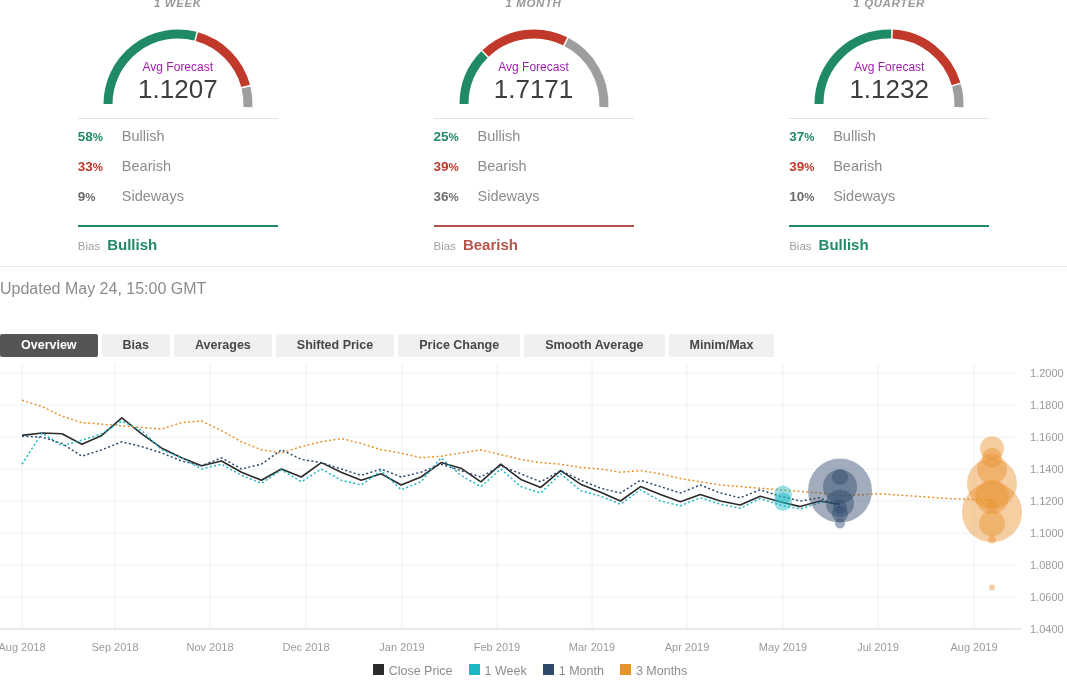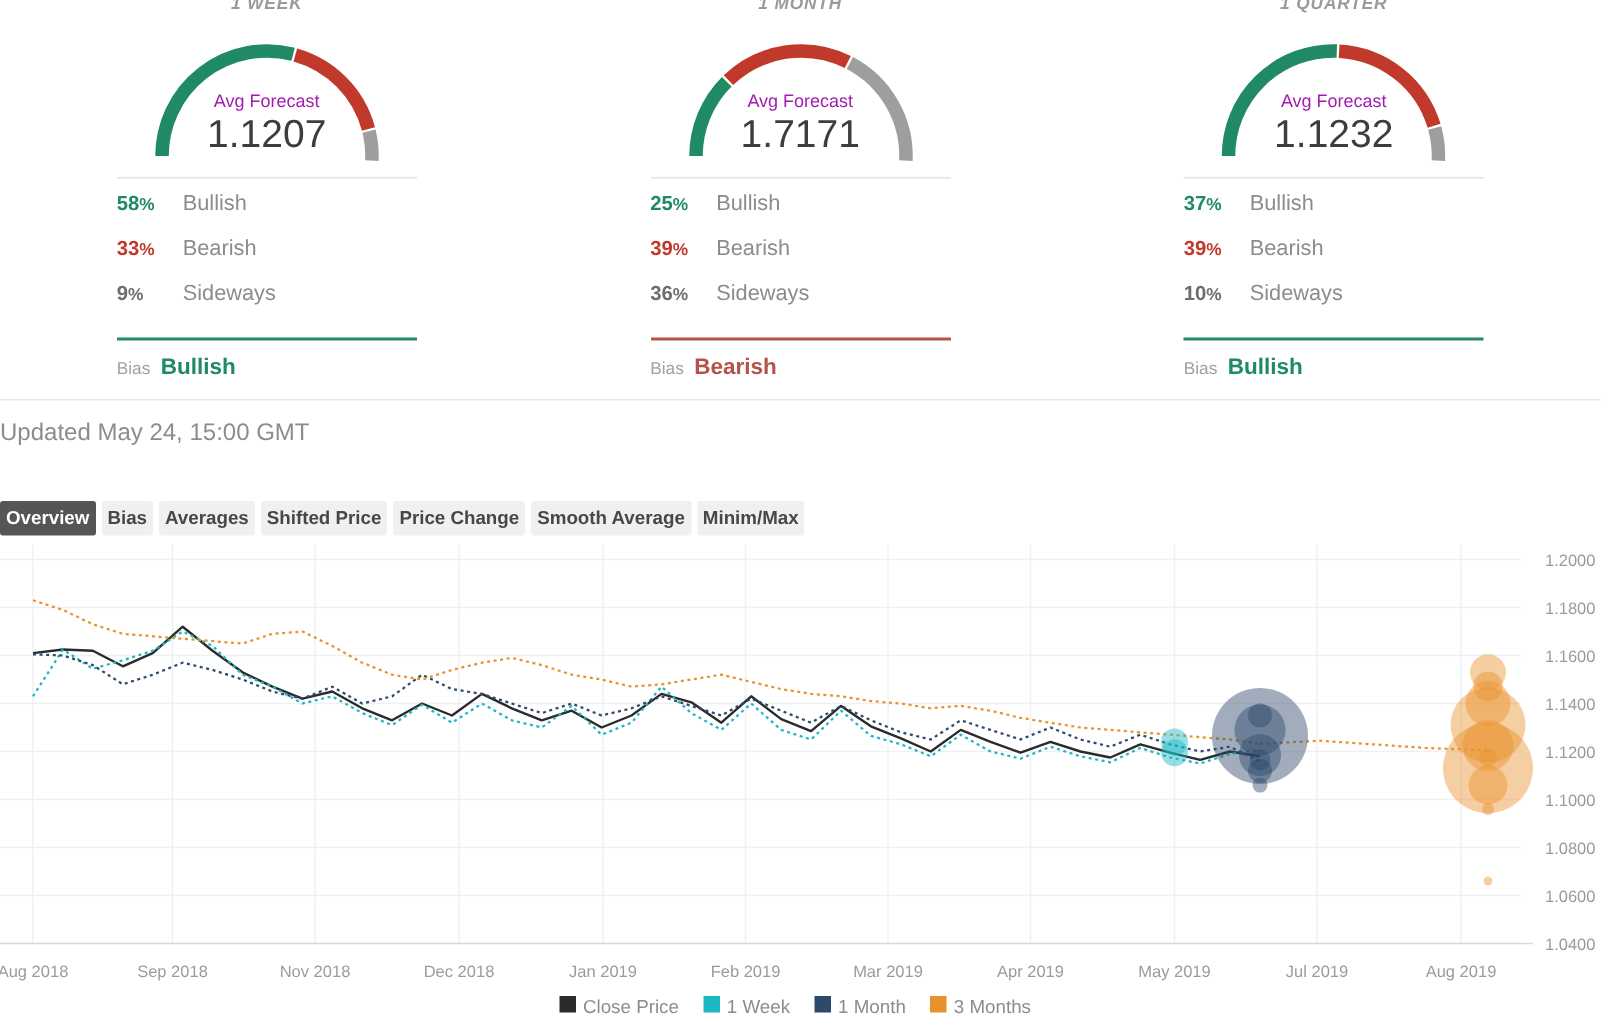--- a/index.html
+++ b/index.html
@@ -69,21 +69,21 @@
     font-size: 16px; color: #8c8c8c;
   }
 
   
   .tabs {
     position: absolute; top: 334px; left: 0;
     display: flex; gap: 4px;
   }
   .tab {
     height: 23px; line-height: 23px;
-    padding: 0 4px;
+    padding: 0 21px;
     font-size: 12.5px; font-weight: bold;
     background: #f0f0f0; color: #474747;
     border-radius: 2px; cursor: pointer;
     white-space: nowrap;
   }
   .tab.active { background: #555555; color: #ffffff; }
 
   
   .chart {
     position: absolute; top: 357px; left: 0;

